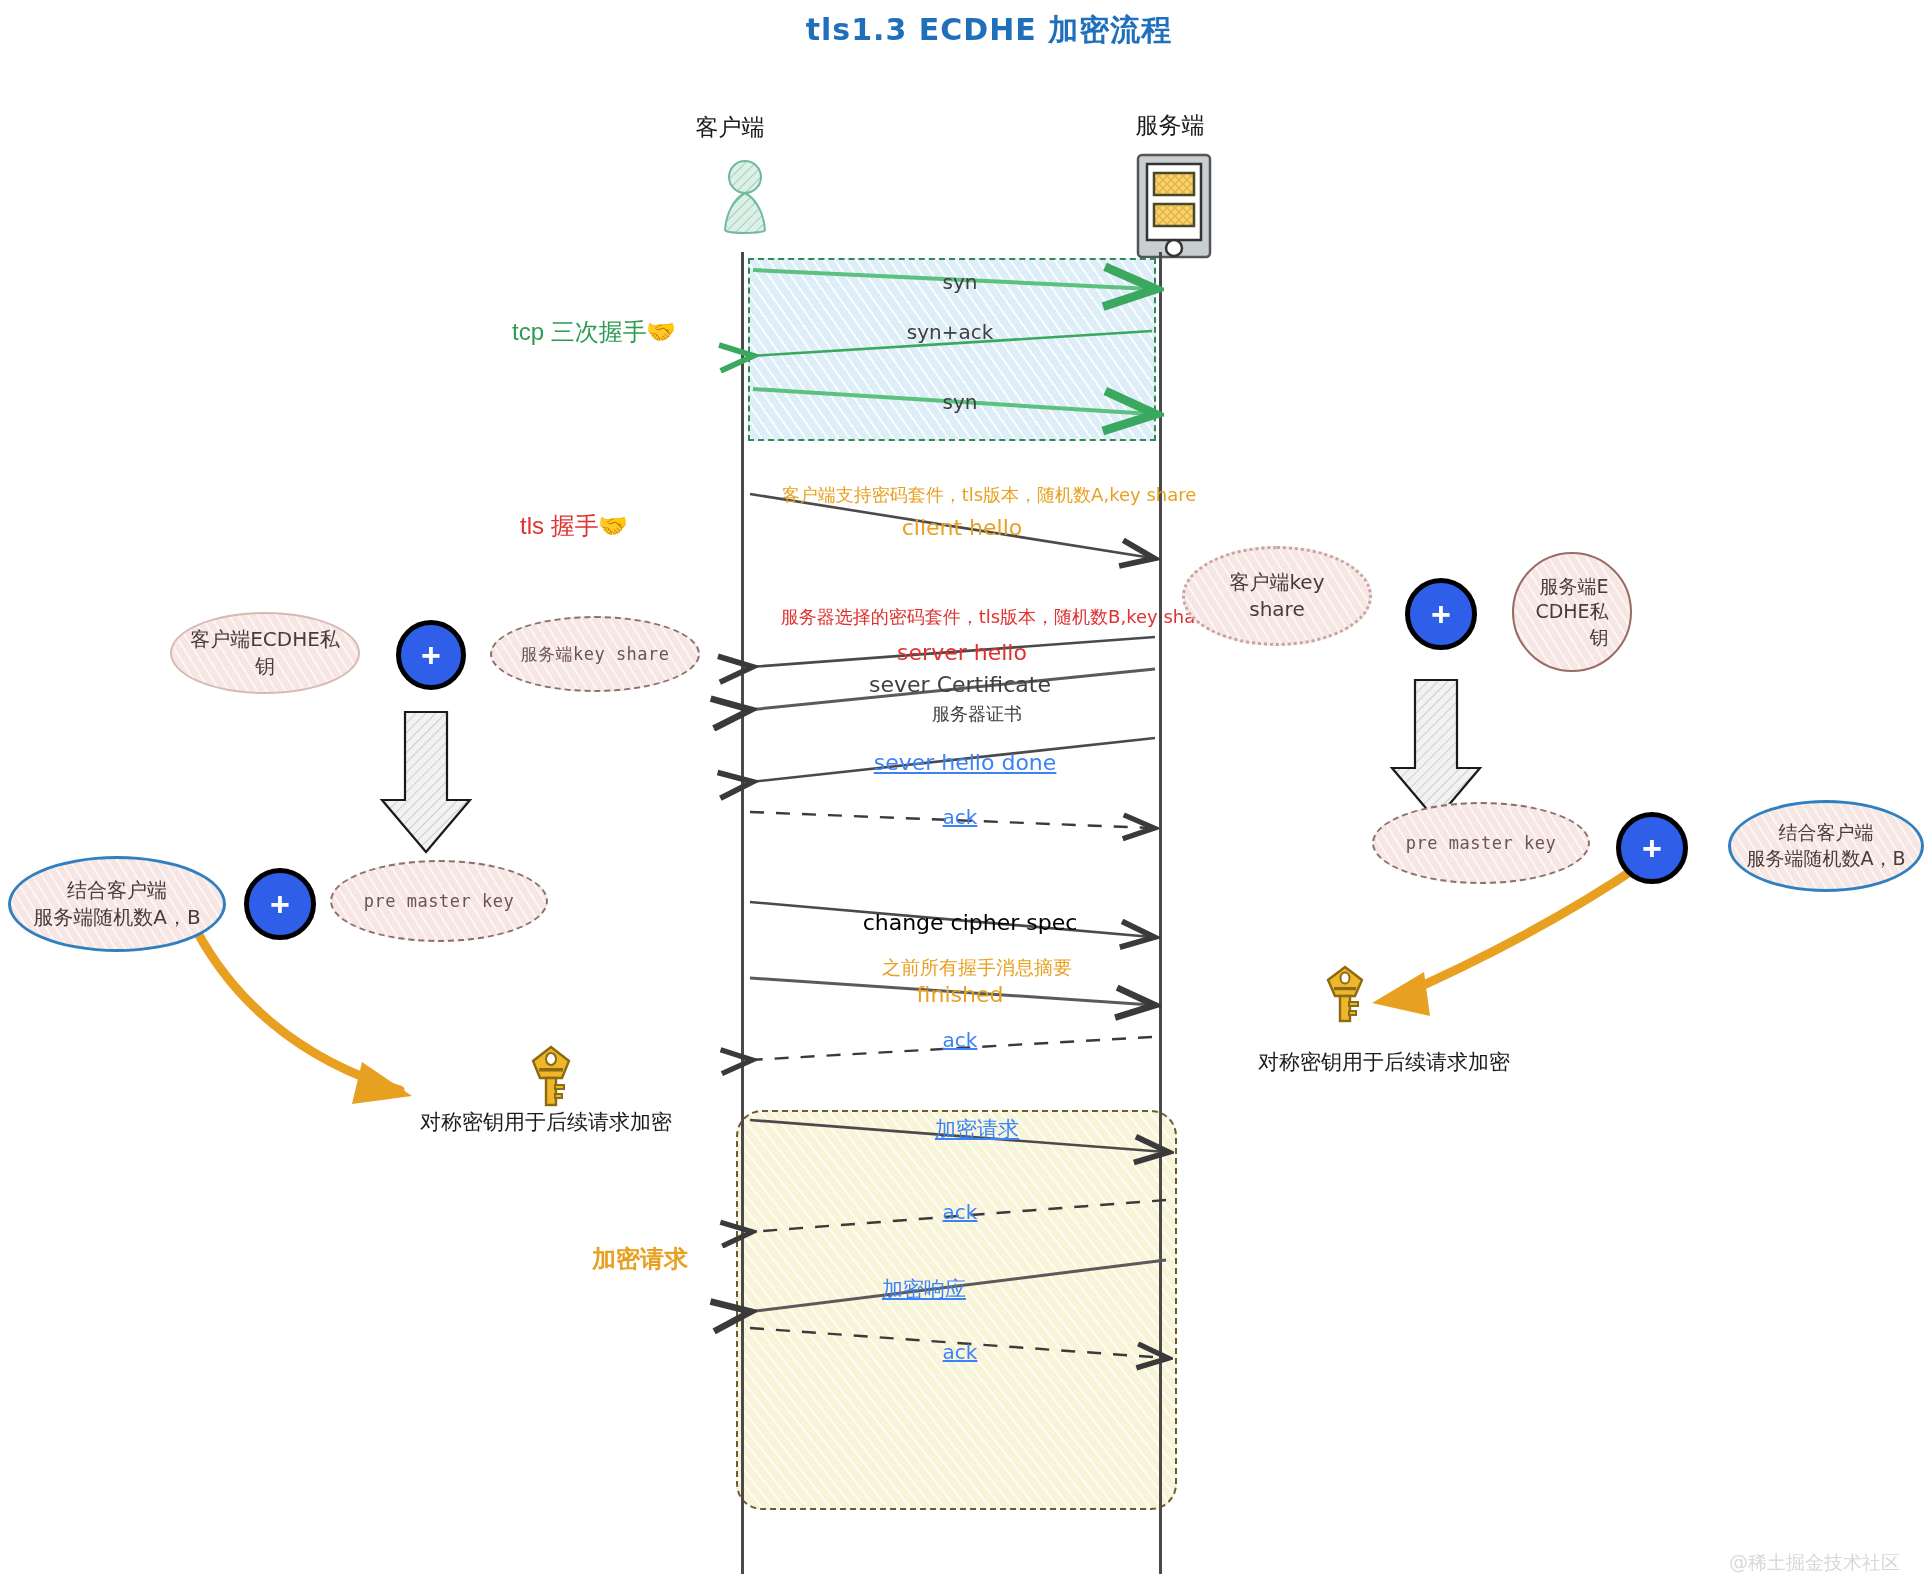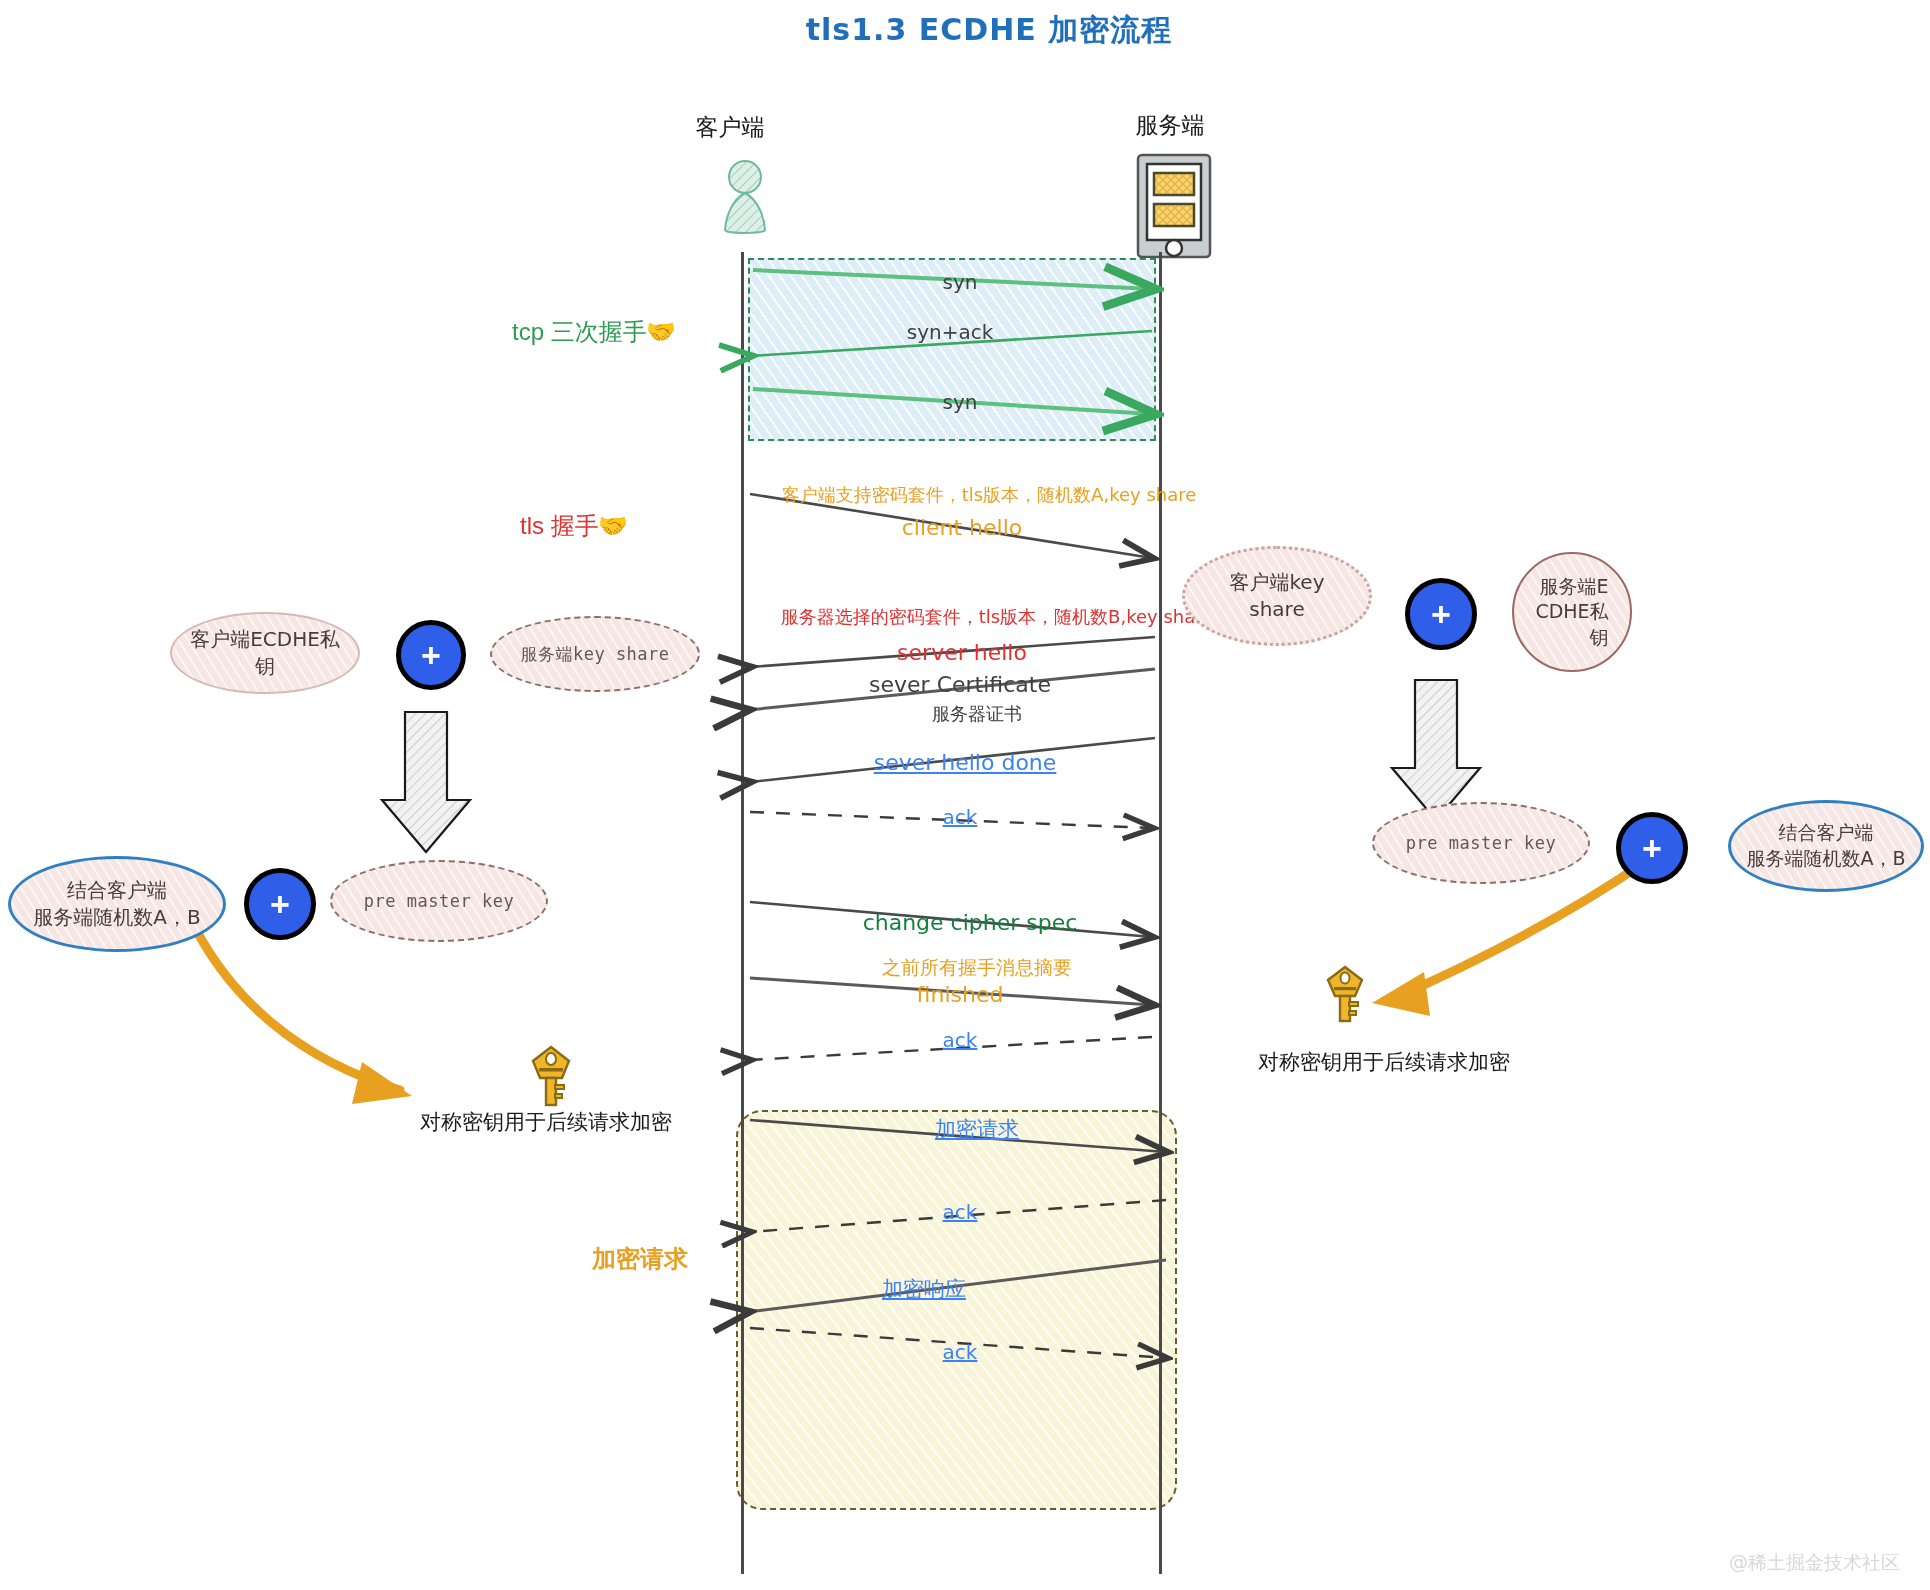--- a/index.html
+++ b/index.html
@@ -29,21 +29,21 @@
   .section-label{font-size:24px;white-space:nowrap;}
   #tcp-label{color:#2e9b52;}
   #tls-label{color:#e03030;}
   #enc-label{color:#e8a020;font-weight:600;}
   
   .msg{position:absolute;font-size:20px;white-space:nowrap;text-align:center;}
   .msg.hand{font-family:"DejaVu Sans",sans-serif;}
   .msg.green{color:#404040;}
   .msg.orange{color:#e8a020;}
   .msg.red{color:#e03030;}
-  .msg.dark{color:#15803d;}
+  .msg.dark{color:#000000;}
   .msg.black{color:#3b82f6;text-decoration:underline;}
   .msg.cn{font-family:"DejaVu Sans",sans-serif;margin-left:17px;}
   
   .bubble{
     position:absolute;display:flex;align-items:center;justify-content:center;
     text-align:center;font-size:19px;color:#55433f;line-height:1.35;
     background:#f7e7e4;
     background-image:repeating-linear-gradient(58deg,rgba(255,255,255,.6) 0 2px,rgba(255,255,255,0) 2px 8px);
     border-radius:50%;box-sizing:border-box;padding:6px 12px;
   }

